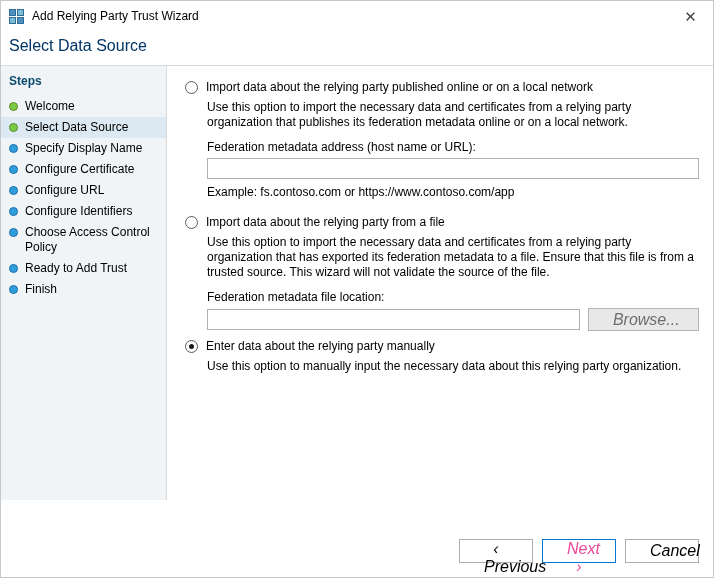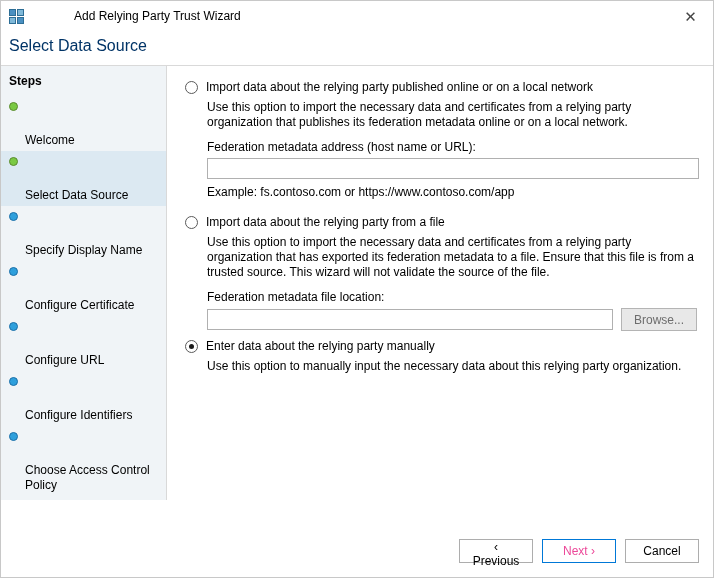--- a/index.html
+++ b/index.html
@@ -22,21 +22,20 @@
     flex-direction: column;
   }
   
   #titlebar {
     height: 30px;
     display: flex;
     align-items: center;
     background: #ffffff;
     flex: 0 0 auto;
     padding-left: 8px;
-    gap: 42px;
   }
   #title-icon {
     width: 16px; height: 16px;
     margin-right: 7px;
     position: relative;
     flex: 0 0 auto;
   }
   #title-icon .sq {
     position: absolute;
     width: 7px; height: 7px;
@@ -86,21 +85,21 @@
     width: 166px;
     flex: 0 0 166px;
     background: #f0f4f7;
     border-right: 1px solid #d9d9d9;
     padding-top: 8px;
   }
   #steps-title {
     font-size: 12px;
     font-weight: bold;
     padding: 0 0 8px 8px;
-    color: #000000;
+    color: #0c4a6e;
   }
   .step {
     display: flex;
     align-items: flex-start;
     padding: 3px 6px 3px 8px;
     font-size: 12px;
     line-height: 15px;
     color: #000;
     cursor: default;
   }
@@ -112,21 +111,21 @@
     border-radius: 50%;
     margin: 3px 7px 0 0;
     flex: 0 0 auto;
     border: 1px solid #5a8a2f;
     background: #7ac943;
   }
   .bullet.pending {
     border: 1px solid #1c6fa8;
     background: #2e9fdc;
   }
-  .step-label { flex: 1 1 auto; margin-top: 34px; }
+  .step-label { flex: 1 1 auto; }
   
   #content {
     flex: 1 1 auto;
     background: #ffffff;
     padding: 14px 14px 0 14px;
     position: relative;
     display: flex;
     flex-direction: column;
     min-width: 0;
   }
@@ -184,27 +183,28 @@
     color: #000;
   }
   #metadata-address-input { width: 492px; }
   #metadata-file-input { width: 406px; }
   .example-text {
     font-size: 12px;
     margin: 0 0 14px 26px;
   }
   button.btn {
     font-family: "Liberation Sans", sans-serif;
-    font-size: 12px;
+    font-size: 16px;
     height: 23px;
     min-width: 74px;
     border: 1px solid #b4b4b4;
     background: #e8e8e8;
     color: #6d6d6d;
-    padding: 0 12px;
+    padding: 0 24px;
+    font-style: italic;
   }
   button.btn.enabled {
     background: #ffffff;
     border: 1px solid #adadad;
     color: #000;
   }
   #browse-button { margin-left: 8px; }
   
   #footer {
     flex: 0 0 auto;

